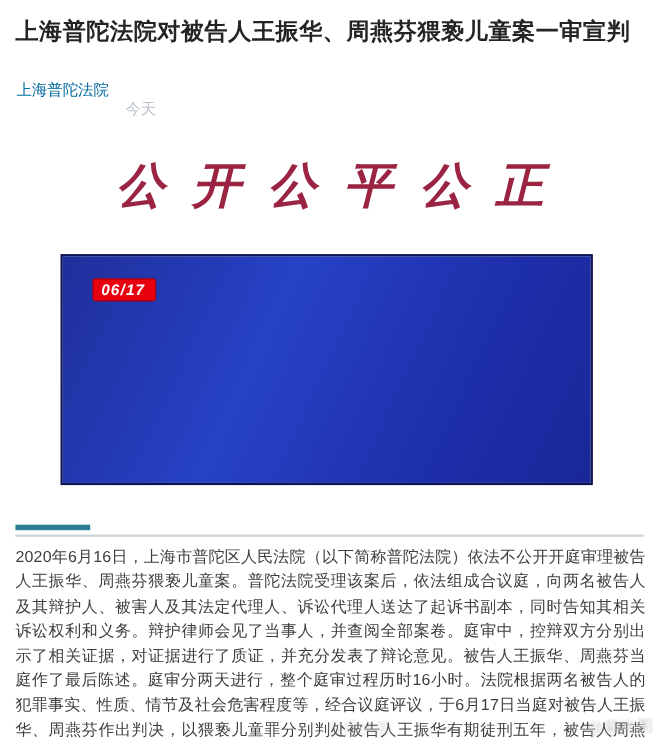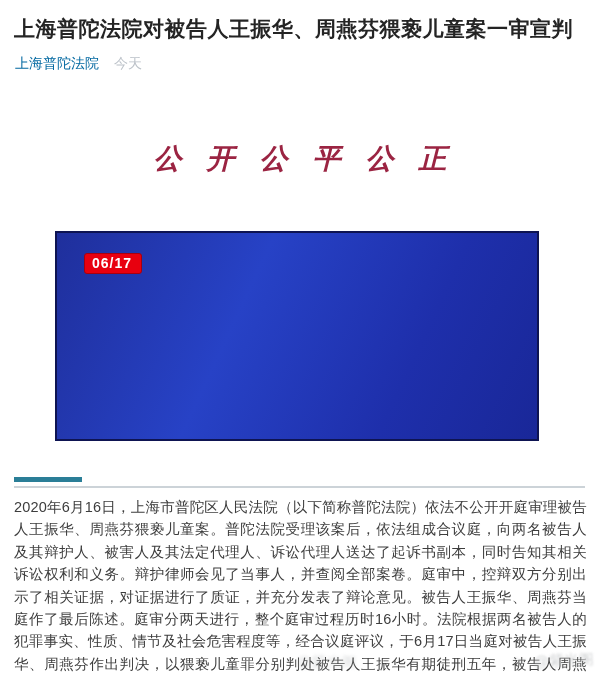--- a/index.html
+++ b/index.html
@@ -14,44 +14,44 @@
   .title {
     position:absolute; left:14px; top:15px; width:576px;
     font-size:21px; font-weight:bold; color:#242424;
     letter-spacing:0.5px; line-height:28px;
   }
   .meta {
     position:absolute; left:15px; top:55px;
     font-size:14px; display:flex; align-items:center; gap:15px;
   }
   .meta .source { color:#0369a1; cursor:pointer; }
-  .meta .time   { color:#bcc2c9; }
+  .meta .time   { color:#bcc2c9;margin-top:36px; }
   .slogan {
     position:absolute; left:0; right:0; top:140px;
     text-align:center;
     font-family:"DejaVu Serif", serif;
     font-style:italic; font-weight:bold;
-    font-size:28px; letter-spacing:25px; padding-left:25px;
+    font-size:44px; letter-spacing:25px; padding-left:25px;
     color:#9b2442;
     white-space:nowrap;
   }
   .banner {
     position:absolute; left:55px; top:231px;
     width:484px; height:210px;
     background:linear-gradient(115deg,#1f2f9c 0%, #2742c6 38%, #1e2fab 72%, #192798 100%);
     border:2px solid #0e1452;
     display:flex; align-items:center; justify-content:center;
   }
   .badge {
     position:absolute; left:27px; top:20px;
     background:#e8000f;
     border:1px solid #a50010;
     border-radius:3px;
     color:#ffffff;
-    font-weight:bold; 
+    font-weight:bold; font-style:italic;
     font-size:14px; letter-spacing:1px;
     padding:1px 9px 2px 7px;
   }
   .headline {
     color:#ffffff;
     font-weight:800;
     font-size:60px;
     letter-spacing:26px; padding-left:26px;
     transform:translateY(6px);
     text-shadow:0 1px 2px rgba(0,0,20,0.35);

